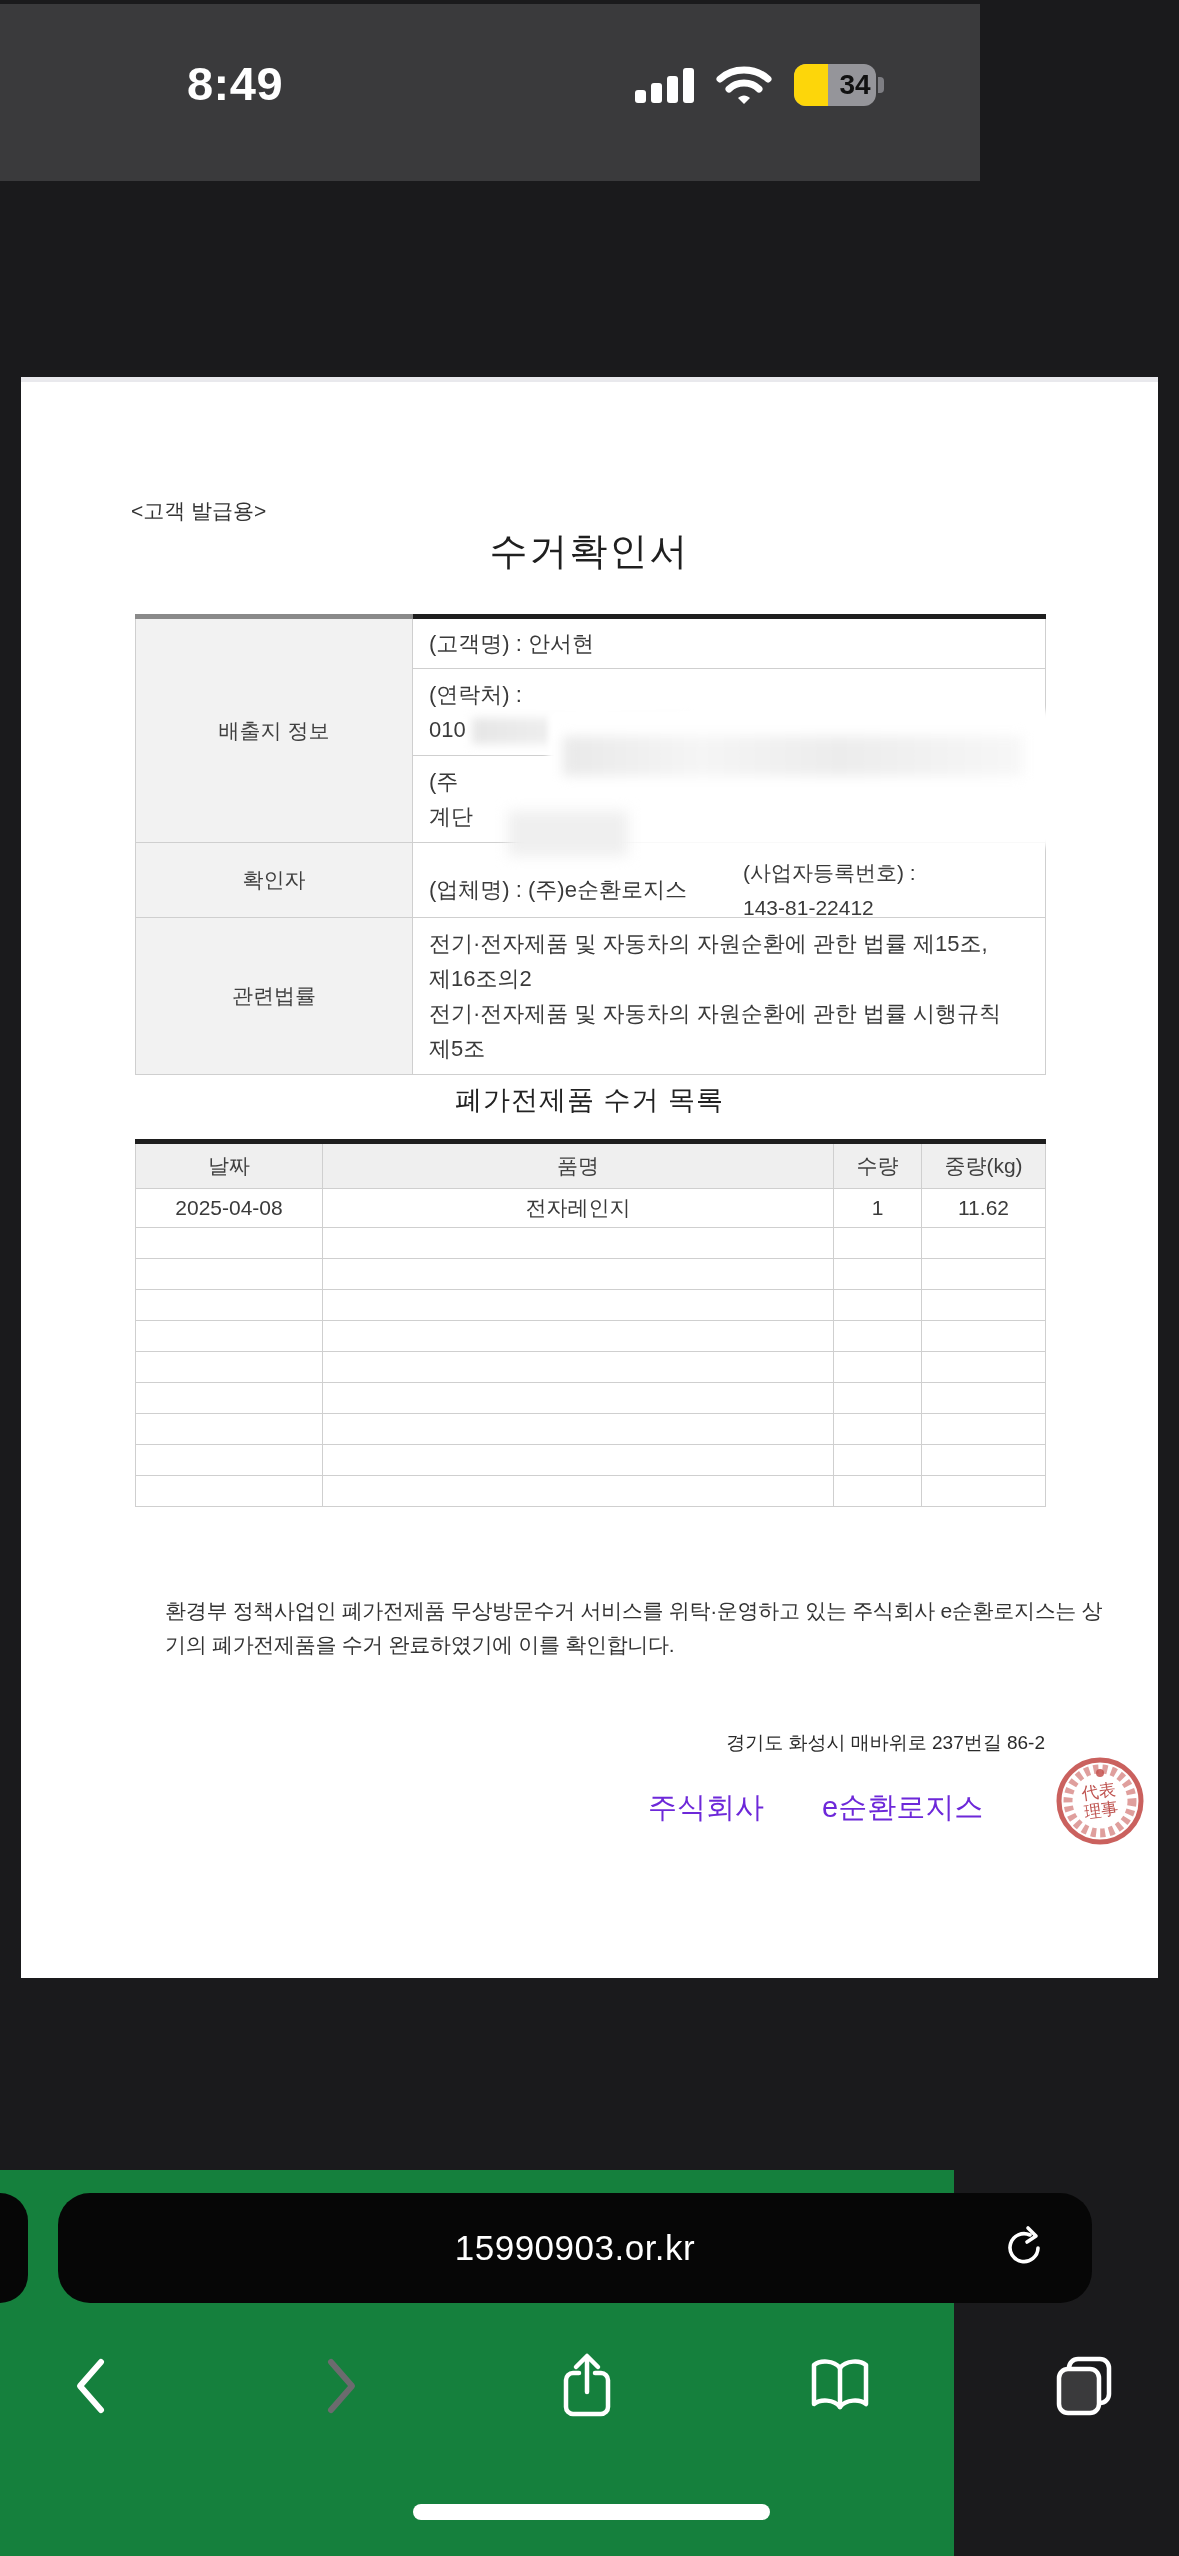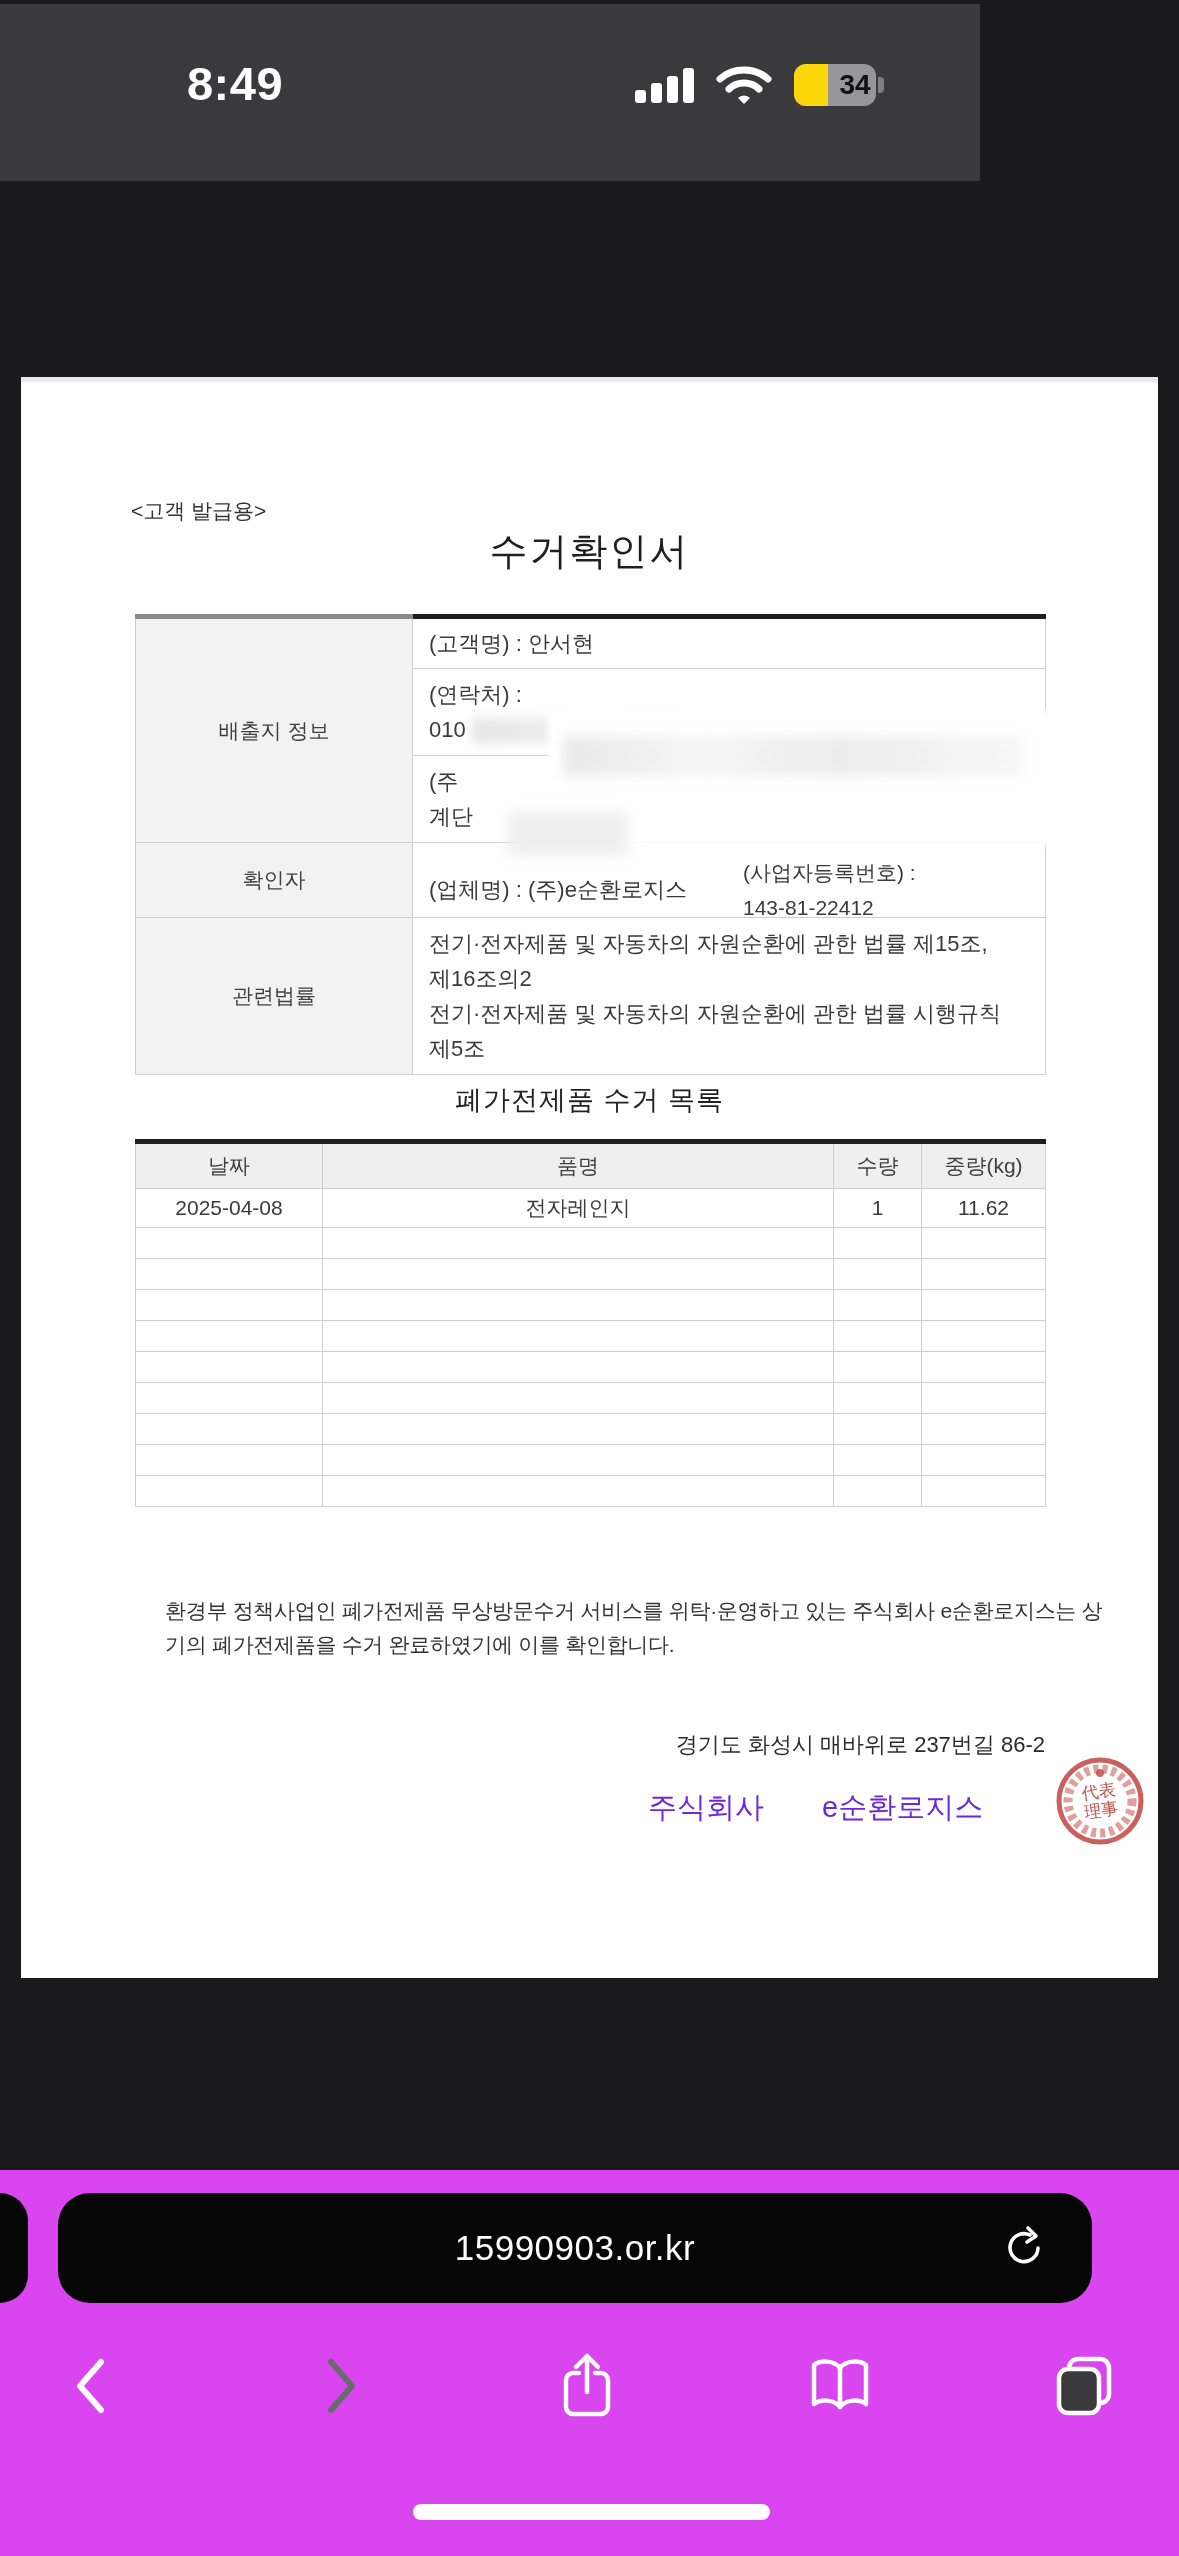--- a/index.html
+++ b/index.html
@@ -57,27 +57,27 @@
   .section-title { position:absolute; left:0; top:700px; width:100%; text-align:center;
                    font-size:27px; color:#222; letter-spacing:1px; }
   .t2 { position:absolute; left:114px; top:757px; width:910px; }
   .t2 th, .t2 td { border:1px solid #CFCFCF; font-weight:normal; text-align:center;margin-left:33px; }
   .t2 thead th { background:#EFEFEF; font-size:21px; color:#3F3F3F; height:47px; border-top:5px solid #1E1E1E; }
   .t2 td { font-size:21px; color:#3A3A3A; height:39px; }
   .t2 tr.empty-row td { height:31px; }
 
   .closing { position:absolute; left:108px; top:1212px; width:938px; font-size:21px;
              line-height:34px; color:#333; letter-spacing:-0.3px;margin-left:36px; }
-  .doc-address { position:absolute; right:113px; top:1348px; font-size:22px; color:#2A2A2A; }
+  .doc-address { position:absolute; right:113px; top:1348px; font-size:19px; color:#2A2A2A; }
   .company-row { position:absolute; left:627px; top:1388px; display:flex; align-items:center; gap:58px;
                  font-size:29px; color:#6d28d9; }
   .seal { margin-left:14px; margin-top:-14px; }
 
   
-  .bottom-chrome { position:absolute; left:0; top:2170px; width:1179px; height:386px; background:#d946ef; z-index:5;text-align:center; }
+  .bottom-chrome { position:absolute; left:0; top:2170px; width:954px; height:386px; background:#15803d; z-index:5;text-align:center; }
   .tab-sliver { position:absolute; left:-48px; top:23px; width:76px; height:110px; background:#060606; border-radius:28px; }
   .url-pill { position:absolute; left:58px; top:23px; width:1034px; height:110px; background:#060606;
               border-radius:32px; display:flex; align-items:center; justify-content:center; }
   .url-text { font-size:35px; color:#fff; letter-spacing:.5px; }
   .reload-btn { position:absolute; right:44px; top:32px; width:46px; height:46px; }
   .toolbar-icon { position:absolute; width:64px; height:64px; top:184px; display:flex;
                   align-items:center; justify-content:center; }
   .ti-back{left:58px;} .ti-fwd{left:310px;} .ti-share{left:555px;} .ti-book{left:808px;} .ti-tabs{left:1052px;}
   .home-indicator { position:absolute; left:413px; top:334px; width:357px; height:16px;
                     border-radius:8px; background:#fff; }

